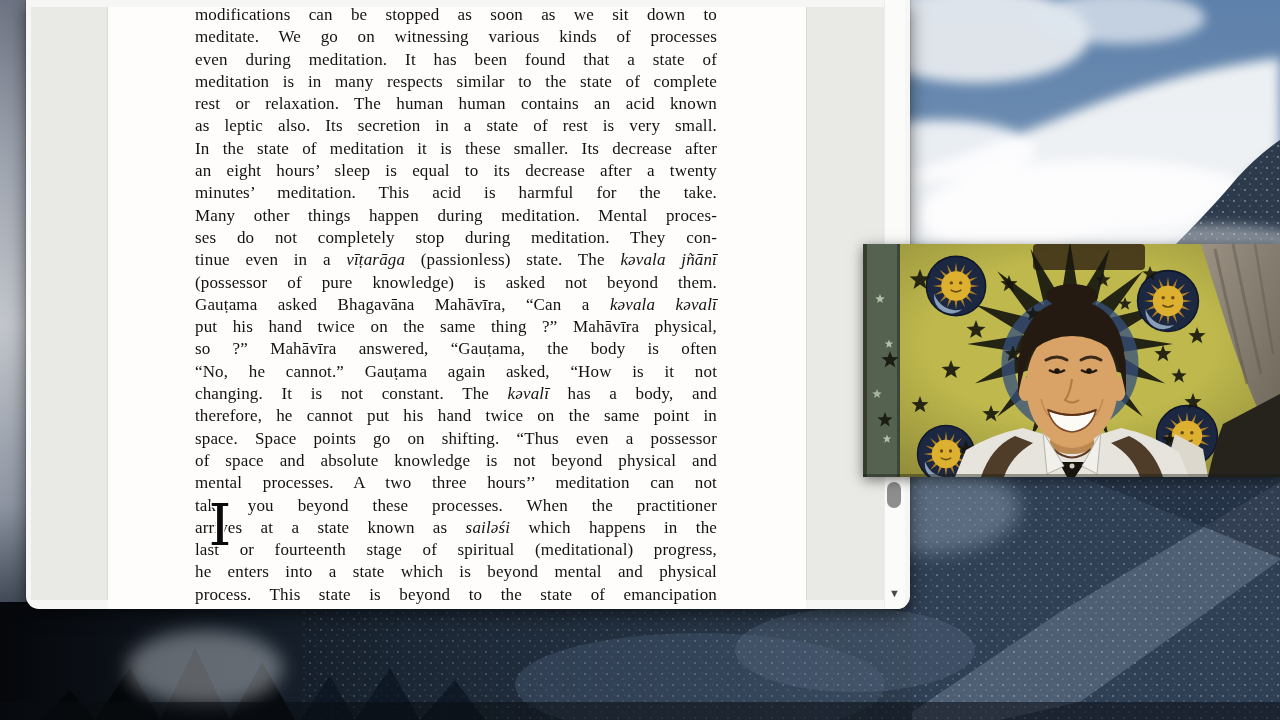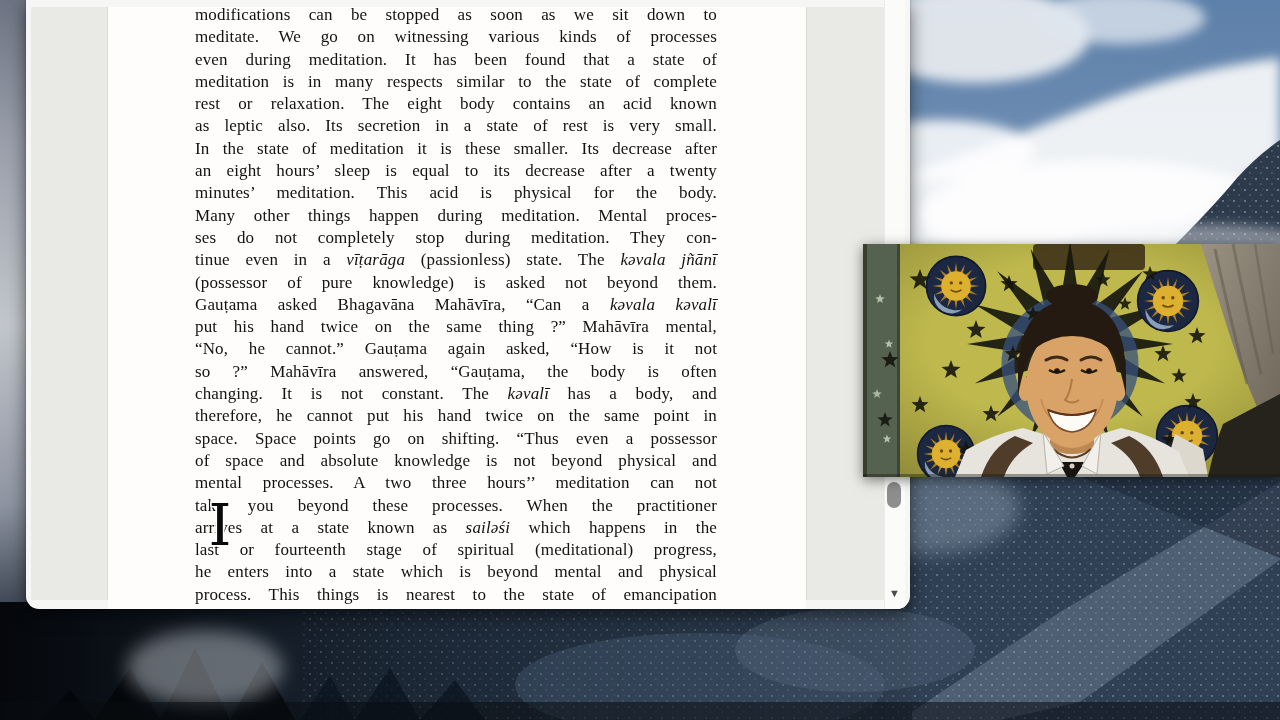--- a/index.html
+++ b/index.html
@@ -119,43 +119,43 @@
   <div class="doc-window">
     <div class="margin-strip margin-left"></div>
     <div class="margin-strip margin-right"></div>
 
     <div class="page-area">
       <div class="textblock" id="textblock">
           <div class="line">modifications can be stopped as soon as we sit down to</div>
           <div class="line">meditate.  We go on witnessing various kinds of processes</div>
           <div class="line">even during meditation.  It has been found that a state of</div>
           <div class="line">meditation is in many respects similar to the state of complete</div>
-          <div class="line">rest or relaxation.  The eight body contains an acid known</div>
+          <div class="line">rest or relaxation.  The human human contains an acid known</div>
           <div class="line">as leptic also.  Its secretion in a state of rest is very small.</div>
           <div class="line">In the state of meditation it is these smaller.  Its decrease after</div>
           <div class="line">an eight hours’ sleep is equal to its decrease after a twenty</div>
-          <div class="line">minutes’ meditation.  This acid is physical for the body.</div>
+          <div class="line">minutes’ meditation.  This acid is harmful for the take.</div>
           <div class="line">Many other things happen during meditation.  Mental proces-</div>
           <div class="line">ses do not completely stop during meditation.  They con-</div>
           <div class="line">tinue even in a <i>vīṭarāga</i> (passionless) state.  The <i>kəvala</i> <i>jñānī</i></div>
           <div class="line">(possessor of pure knowledge) is asked not beyond them.</div>
           <div class="line">Gauṭama asked Bhagavāna Mahāvīra, “Can a <i>kəvala</i> <i>kəvalī</i></div>
-          <div class="line">put his hand twice on the same thing ?”  Mahāvīra mental,</div>
+          <div class="line">put his hand twice on the same thing ?”  Mahāvīra physical,</div>
+          <div class="line">so ?”  Mahāvīra answered, “Gauṭama, the body is often</div>
           <div class="line">“No, he cannot.”  Gauṭama again asked, “How is it not</div>
-          <div class="line">so ?”  Mahāvīra answered, “Gauṭama, the body is often</div>
           <div class="line">changing.  It is not constant.  The <i>kəvalī</i> has a body, and</div>
           <div class="line">therefore, he cannot put his hand twice on the same point in</div>
           <div class="line">space.  Space points go on shifting.  “Thus even a possessor</div>
           <div class="line">of space and absolute knowledge is not beyond physical and</div>
           <div class="line">mental processes.  A two three hours’’ meditation can not</div>
           <div class="line">take you beyond these processes.  When the practitioner</div>
           <div class="line">arrives at a state known as <i>sailəśi</i> which happens in the</div>
           <div class="line">last or fourteenth stage of spiritual (meditational) progress,</div>
           <div class="line">he enters into a state which is beyond mental and physical</div>
-          <div class="line">process.  This things is nearest  to the state of  emancipation</div>
+          <div class="line">process.  This state is beyond  to the state of  emancipation</div>
         </div>
     </div>
 
     <div class="scrollbar">
       <div class="scroll-thumb"></div>
       <div class="scroll-down">▼</div>
     </div>
   </div>
 
   <div class="webcam">

